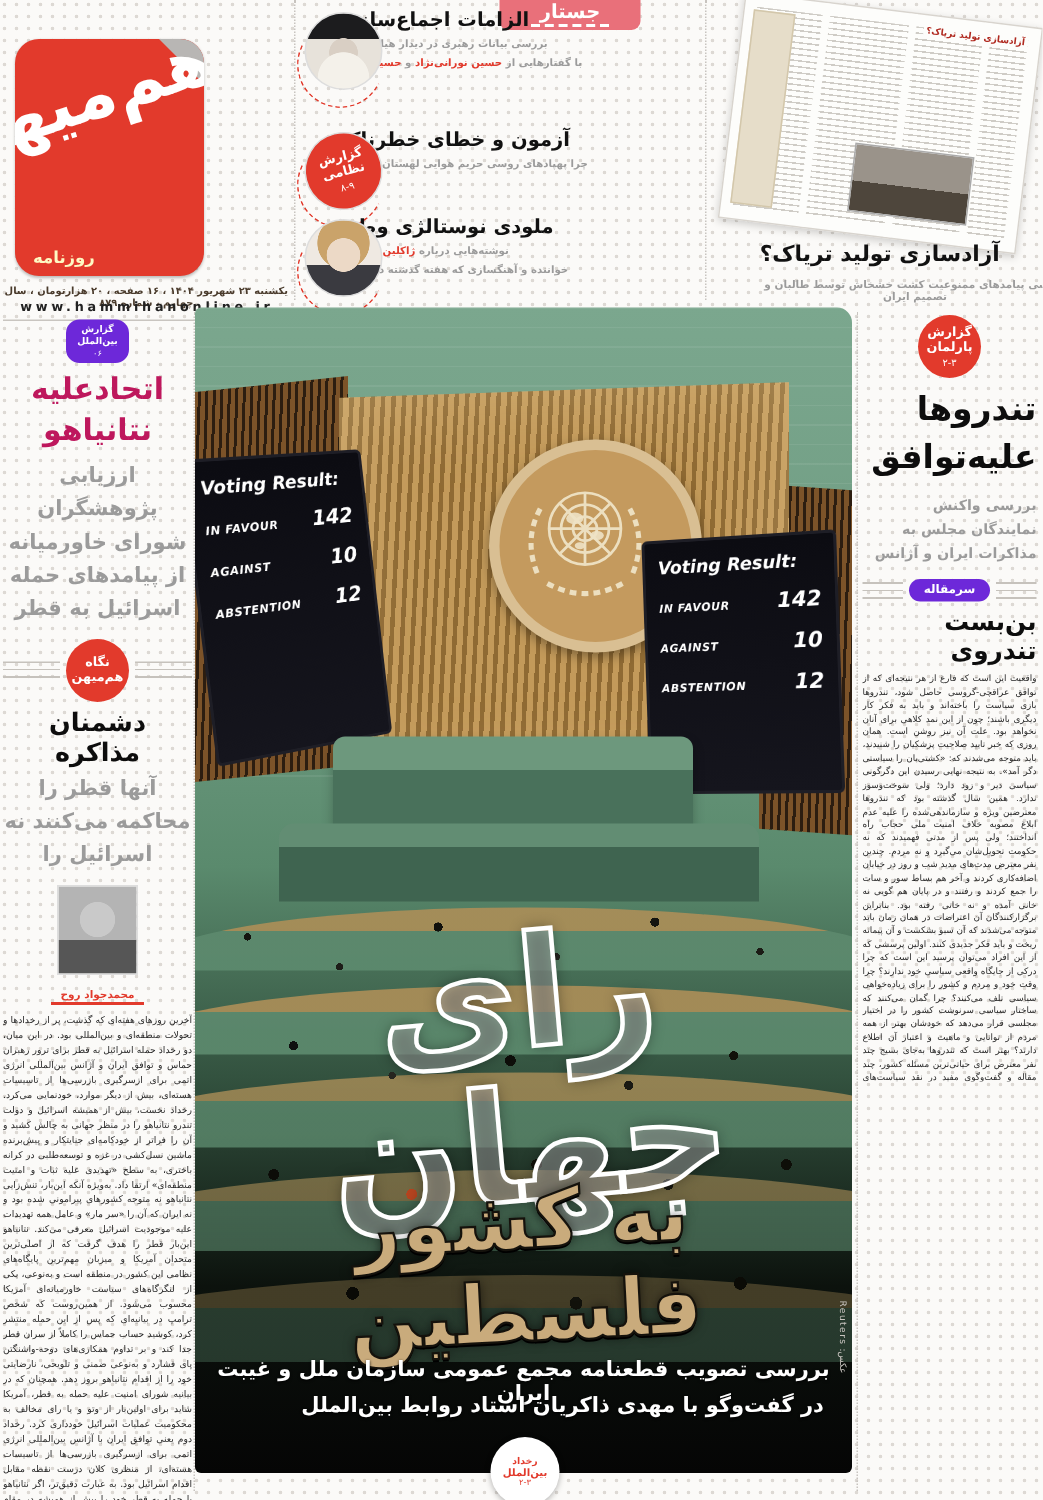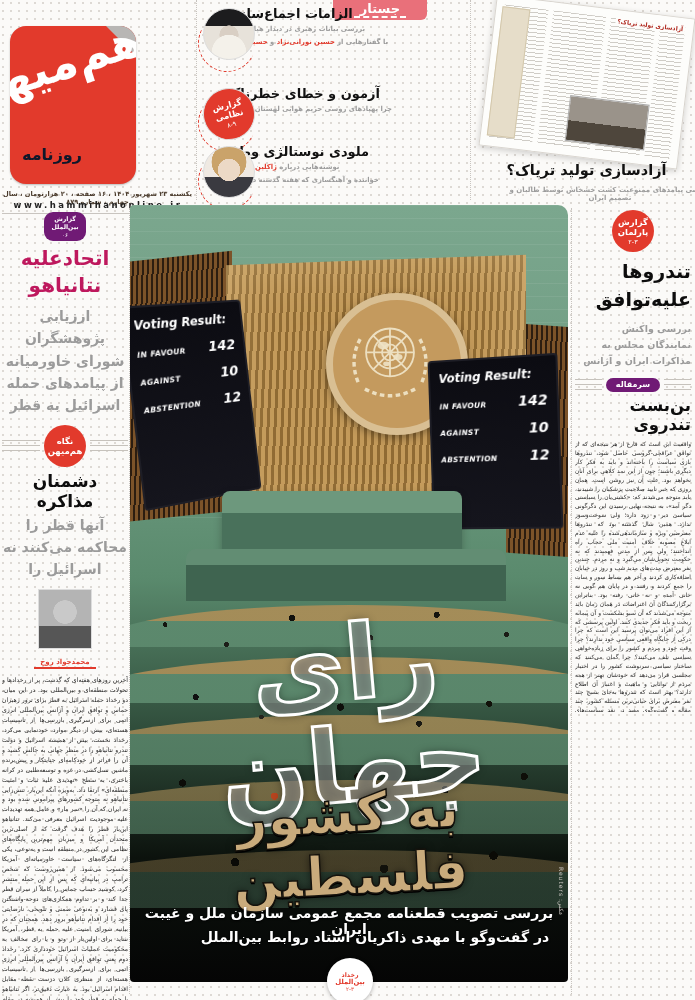--- a/index.html
+++ b/index.html
@@ -13,21 +13,21 @@
   .fa{direction:rtl;}
   .abs{position:absolute;}
 
   
   .logo-box{left:10px;top:26px;width:126px;height:158px;background:#e23a2c;border-radius:16px;
     box-shadow:0 1px 2px rgba(0,0,0,.25);overflow:hidden;}
   .logo-fold{position:absolute;right:-2px;top:-2px;width:34px;height:34px;background:#b8b6b4;
     clip-path:polygon(100% 0,0 0,100% 100%);border-bottom-left-radius:10px;}
   .logo-script{position:absolute;left:-6px;top:8px;width:140px;text-align:center;color:#fff;
     font-size:46px;font-weight:bold;transform:rotate(-18deg);letter-spacing:-2px;line-height:1.1;}
-  .logo-sub{position:absolute;left:12px;bottom:20px;color:#0f172a;font-size:16px;font-weight:bold;}
+  .logo-sub{position:absolute;left:12px;bottom:6px;color:#fef9c3;font-size:11px;font-weight:bold;}
   .dateline{left:0;top:190px;width:195px;text-align:center;font-size:6.6px;font-weight:bold;color:#4a3b2c;}
   .website{left:2px;top:200px;width:192px;text-align:center;font-size:8.5px;font-weight:bold;color:#222;
     letter-spacing:2.5px;border-bottom:1px solid #c9c5c0;padding-bottom:3px;}
   .vsep{border-left:1px dotted #c8c4bf;width:0;}
 
   
   .ribbon{left:333px;top:-8px;width:94px;height:28px;background:#e9707a;border-radius:6px;
     color:#fff;text-align:center;font-weight:bold;font-size:13px;line-height:34px;overflow:hidden;}
   .ribbon::after{content:"";position:absolute;left:10px;bottom:-7px;border:7px solid transparent;
     border-top-color:#e9707a;border-left-color:#e9707a;}
@@ -68,40 +68,40 @@
   .mock-photo{position:absolute;right:34px;bottom:14px;width:78px;height:44px;
     background:linear-gradient(180deg,#9a938a 0 55%,#4e463c 55% 100%);border:1px solid #aaa;}
   .mock-side{position:absolute;left:6px;top:10px;bottom:10px;width:26px;background:#e6ddc9;border:1px solid #d3c7ab;}
   .promo-h{left:480px;top:162px;width:213px;text-align:center;font-size:14.5px;font-weight:bold;color:#111;}
   .promo-s{left:502px;top:186px;width:216px;text-align:center;font-size:7px;font-weight:bold;color:#9b9b9b;}
 
   
   .leftcol{left:2px;top:206px;width:126px;bottom:4px;text-align:center;}
   .rightcol{left:575px;top:210px;width:116px;bottom:4px;text-align:center;}
   .pill{display:inline-flex;flex-direction:column;align-items:center;justify-content:flex-start;
-    background:#701a75;color:#fff;border-radius:9px;padding:3px 7px;}
+    background:#6d28d9;color:#fff;border-radius:9px;padding:3px 7px;}
   .pill .b1,.pill .b2{font-size:6.2px;font-weight:bold;line-height:1.35;}
   .pill .bn{font-size:5.5px;}
   .col-h1{font-size:20px;font-weight:bold;color:#be185d;line-height:1.35;margin-top:4px;}
   .col-sub{font-size:14px;font-weight:bold;color:#9b9b9b;line-height:1.6;margin-top:6px;}
   .sep{display:flex;align-items:center;gap:4px;margin:8px 0 4px;}
   .sep .ln{flex:1;height:12px;background:repeating-linear-gradient(180deg,#c6c2bc 0 1px,transparent 1px 5px);}
   .col-h2{font-size:17px;font-weight:bold;color:#0d0d0d;margin-top:2px;}
   .author-fig{width:52px;height:58px;margin:8px auto 0;background:
      radial-gradient(circle at 50% 38%, #cfc8bf 26%, transparent 27%),
      linear-gradient(180deg,#b9b3aa 0 62%, #5a554f 62% 100%);
      filter:grayscale(1);border:1px solid #ddd;}
   .author-name{font-size:7px;font-weight:bold;color:#e23a2c;border-bottom:2px solid #e23a2c;
     display:inline-block;padding:2px 6px 1px;}
   .body-txt{margin-top:6px;font-size:6.15px;line-height:1.62;color:#262626;text-align:justify;
     overflow:hidden;}
   .leftcol .body-txt{height:482px;}
   .rightcol .body-txt{height:272px;font-size:5.9px;line-height:1.5;}
   .edit-title{font-size:16.5px;font-weight:bold;color:#0d0d0d;text-align:right;margin-top:4px;}
-  .rc-h1{font-size:19px;font-weight:bold;color:#0d0d0d;line-height:1.45;text-align:right;margin-top:6px;}
+  .rc-h1{font-size:22px;font-weight:bold;color:#0d0d0d;line-height:1.45;text-align:right;margin-top:6px;}
   .rc-sub{font-size:9.5px;font-weight:bold;color:#9b9b9b;line-height:1.7;text-align:right;margin-top:8px;}
 
   
   .photo{left:130px;top:205px;width:438px;height:777px;overflow:hidden;border-radius:4px 10px 4px 4px;
     background:linear-gradient(180deg,#7ba78e 0%,#6f9c82 28%,#5a8a6d 48%,#33523f 66%,#0c120d 84%,#050505 100%);}
   .wall-lines{position:absolute;left:0;top:0;right:0;height:320px;
     background:repeating-linear-gradient(180deg,rgba(255,255,255,.07) 0 1px,transparent 1px 13px);}
   .wood{background:repeating-linear-gradient(92deg,#2c1d10 0 2px,#7c5329 2px 5px);}
   .wood-l{left:-18px;top:52px;width:120px;height:260px;transform:skewY(-6deg);}
   .wood-r{right:-8px;top:120px;width:70px;height:230px;transform:skewY(4deg);}

